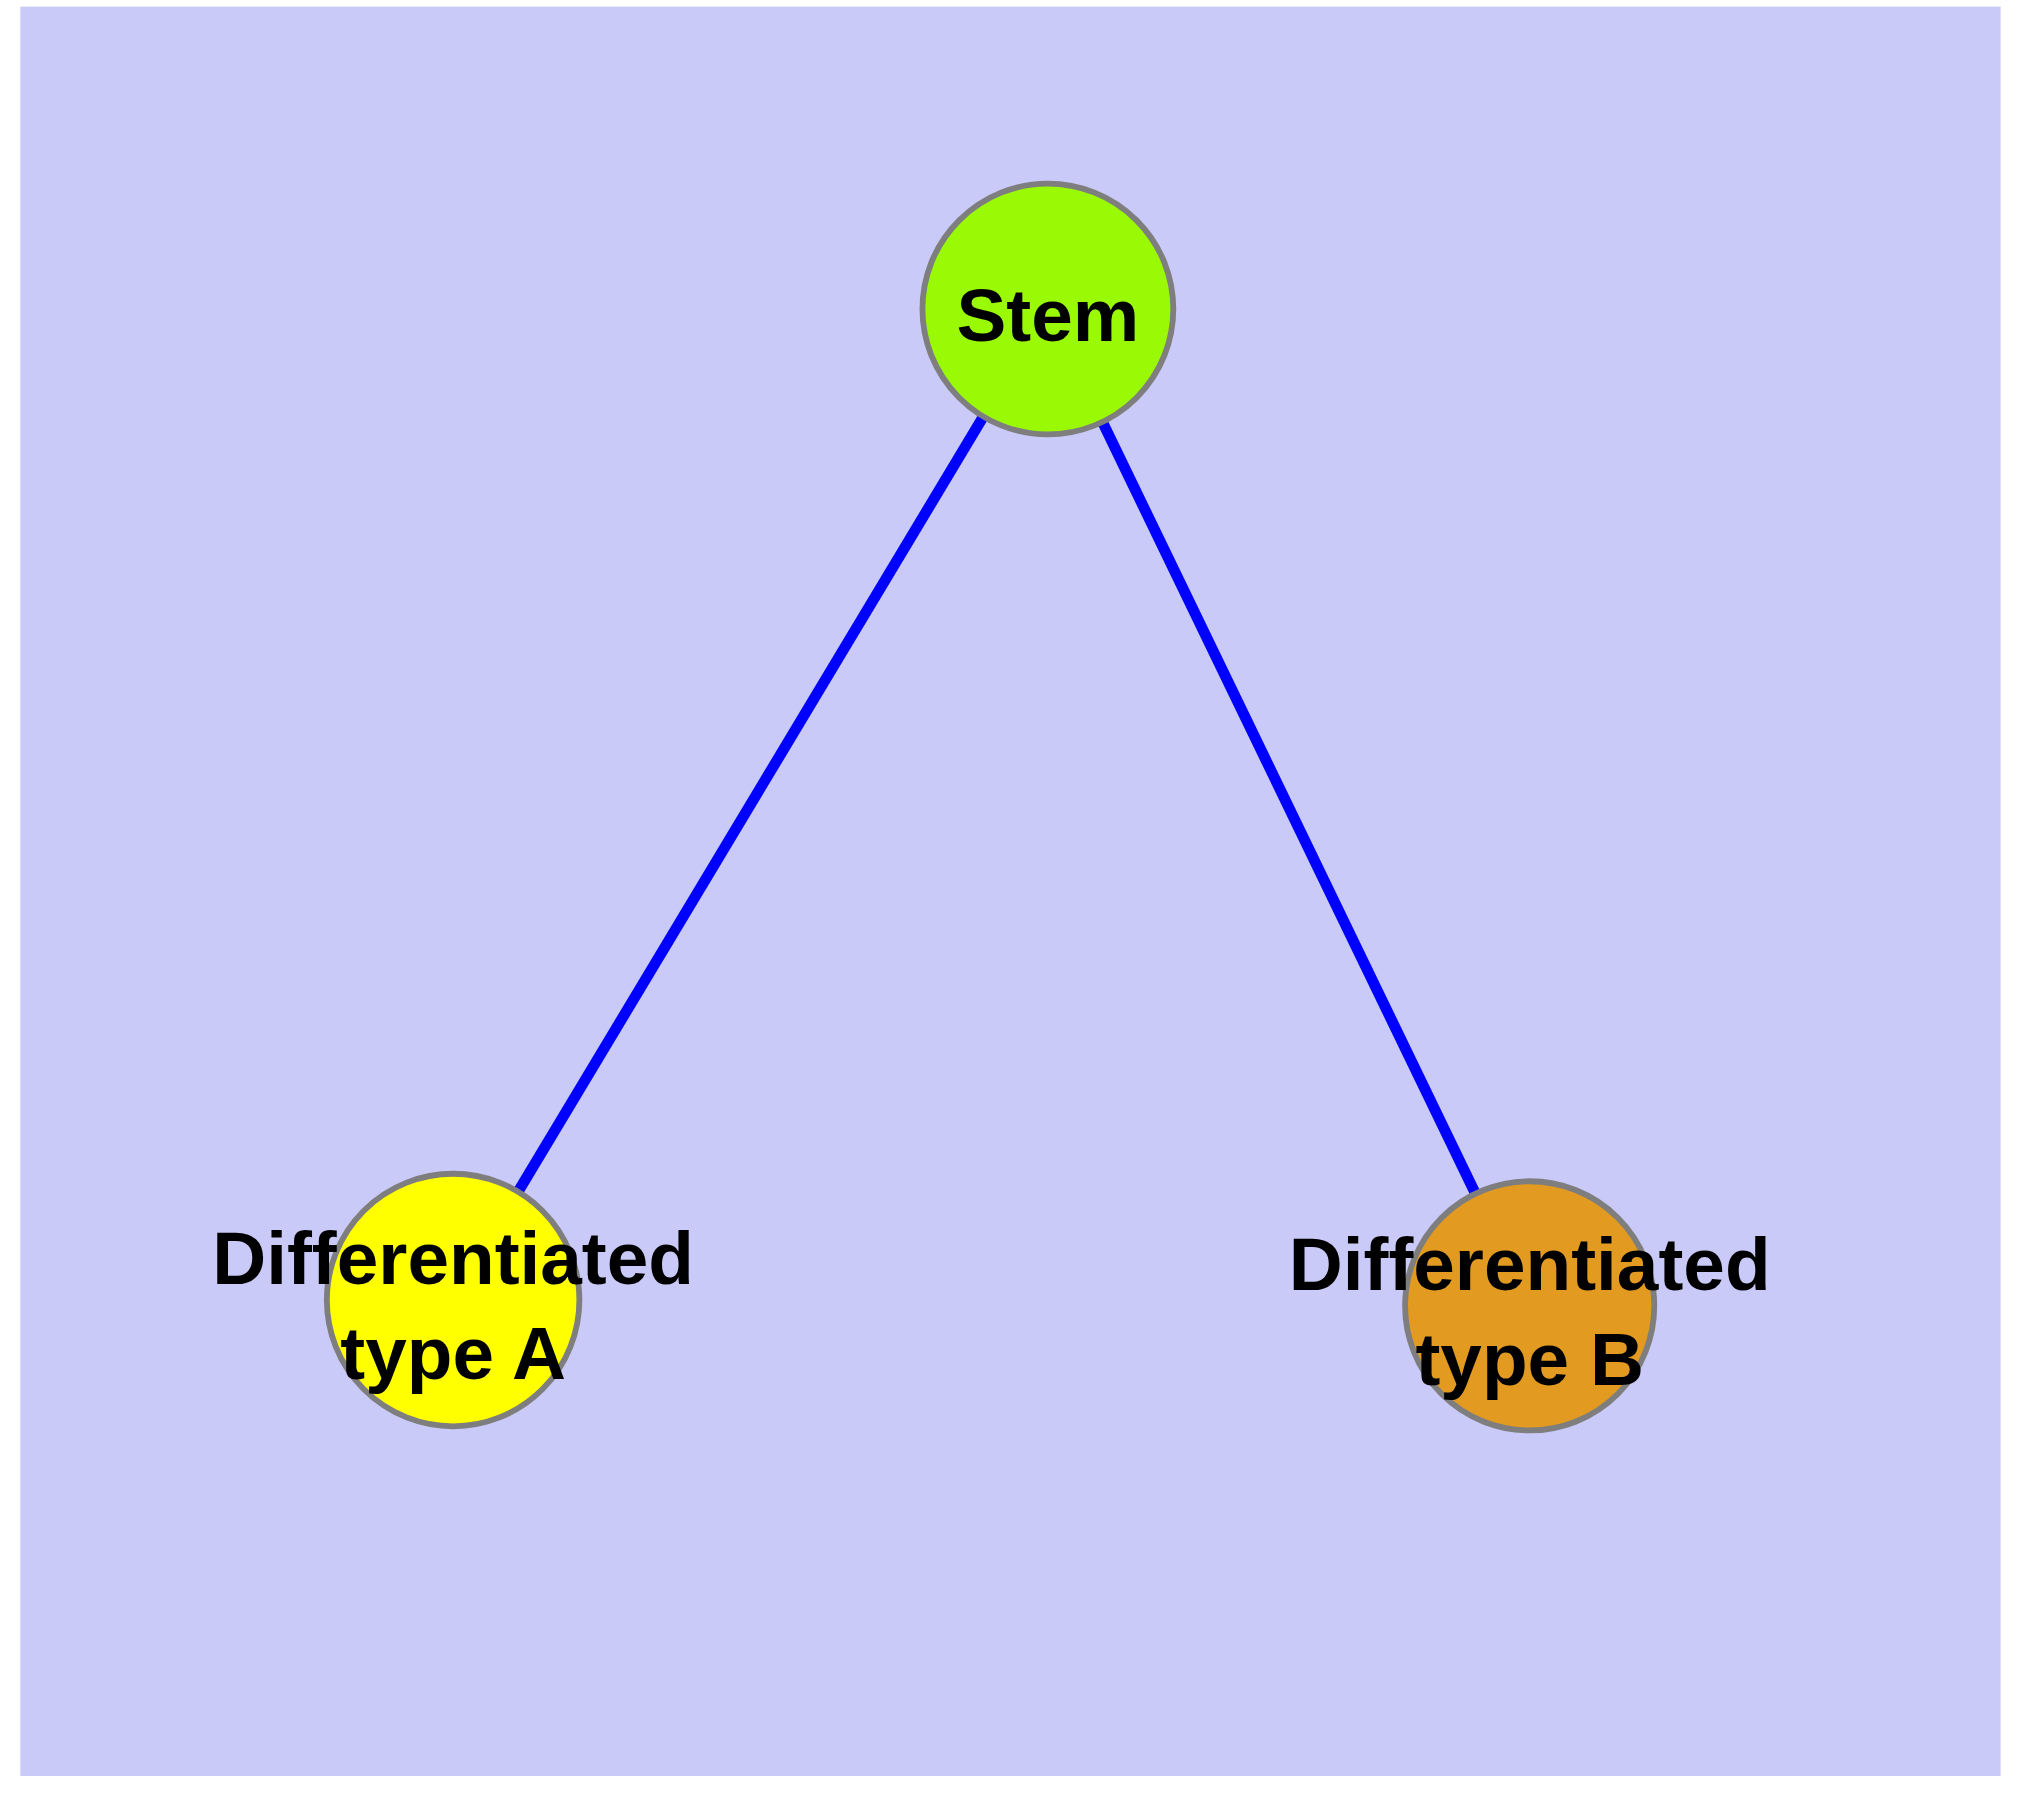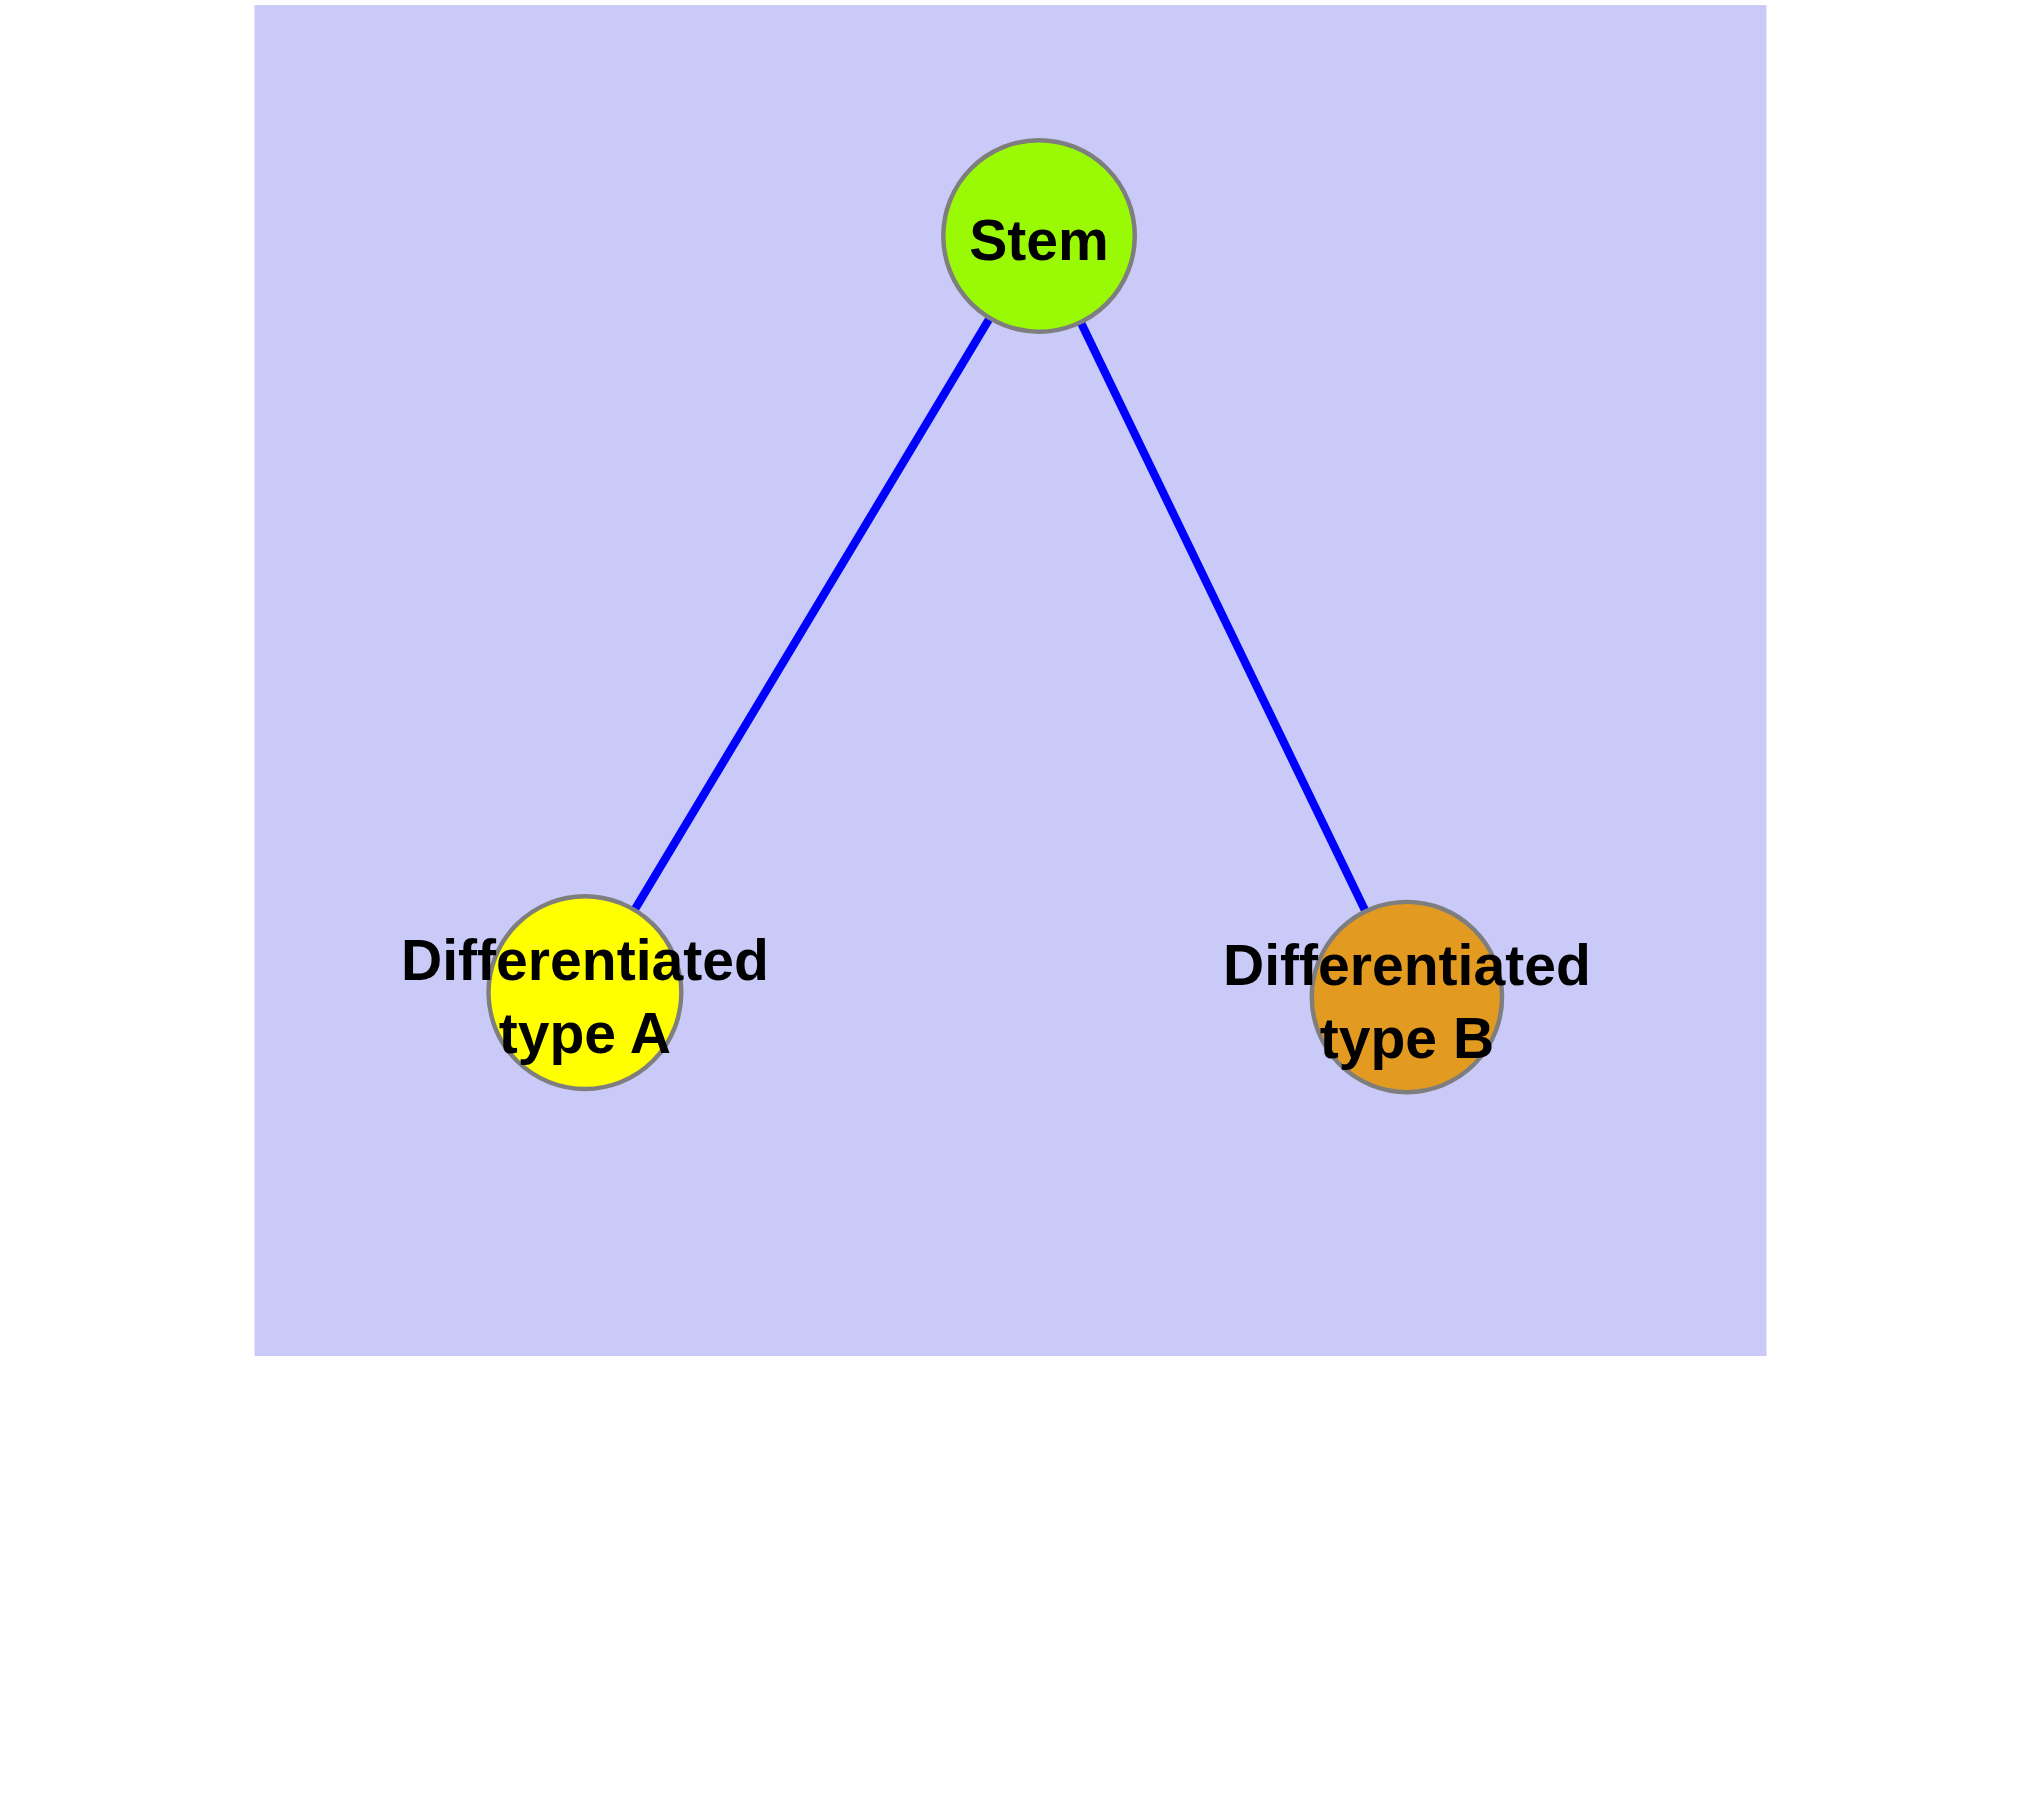--- a/index.html
+++ b/index.html
@@ -6,21 +6,21 @@
     margin: 0;
     padding: 0;
     width: 2021px;
     height: 1812px;
     overflow: hidden;
     font-family: "Liberation Sans", sans-serif;
   }
   .page {
     position: relative;
     width: 2021px;
-    height: 1356px;
+    height: 1776px;
   }
   .graph-svg {
     position: absolute;
     top: 0;
     left: 0;
     width: 100%;
     height: 100%;
     display: block;
   }
   text {

